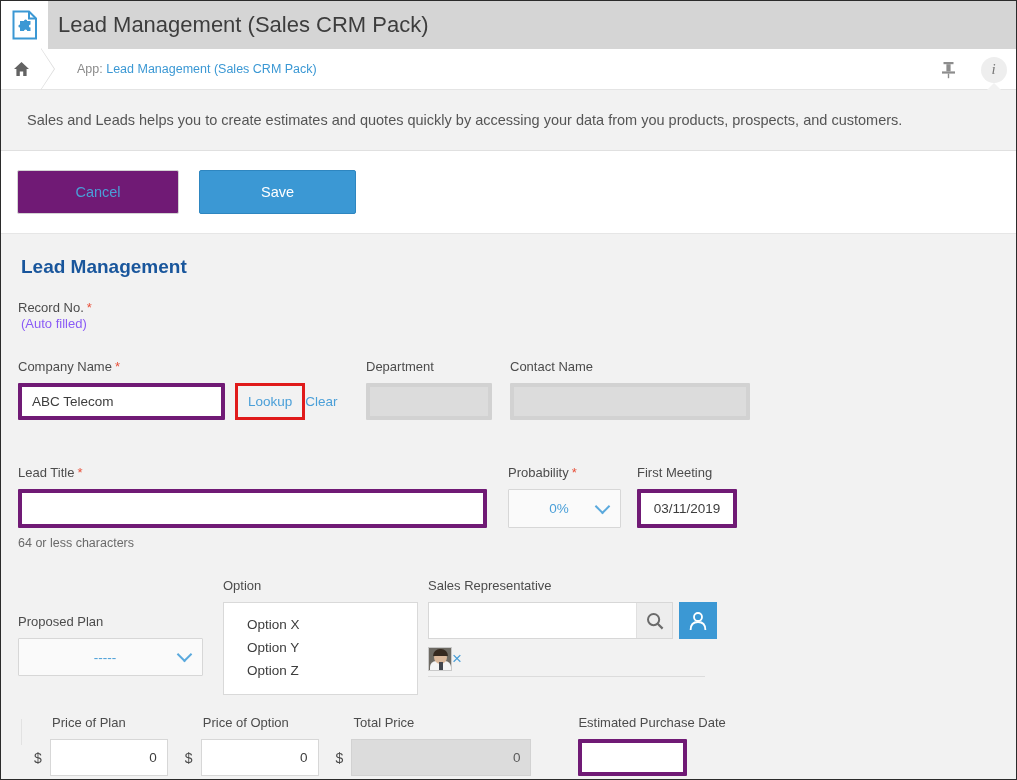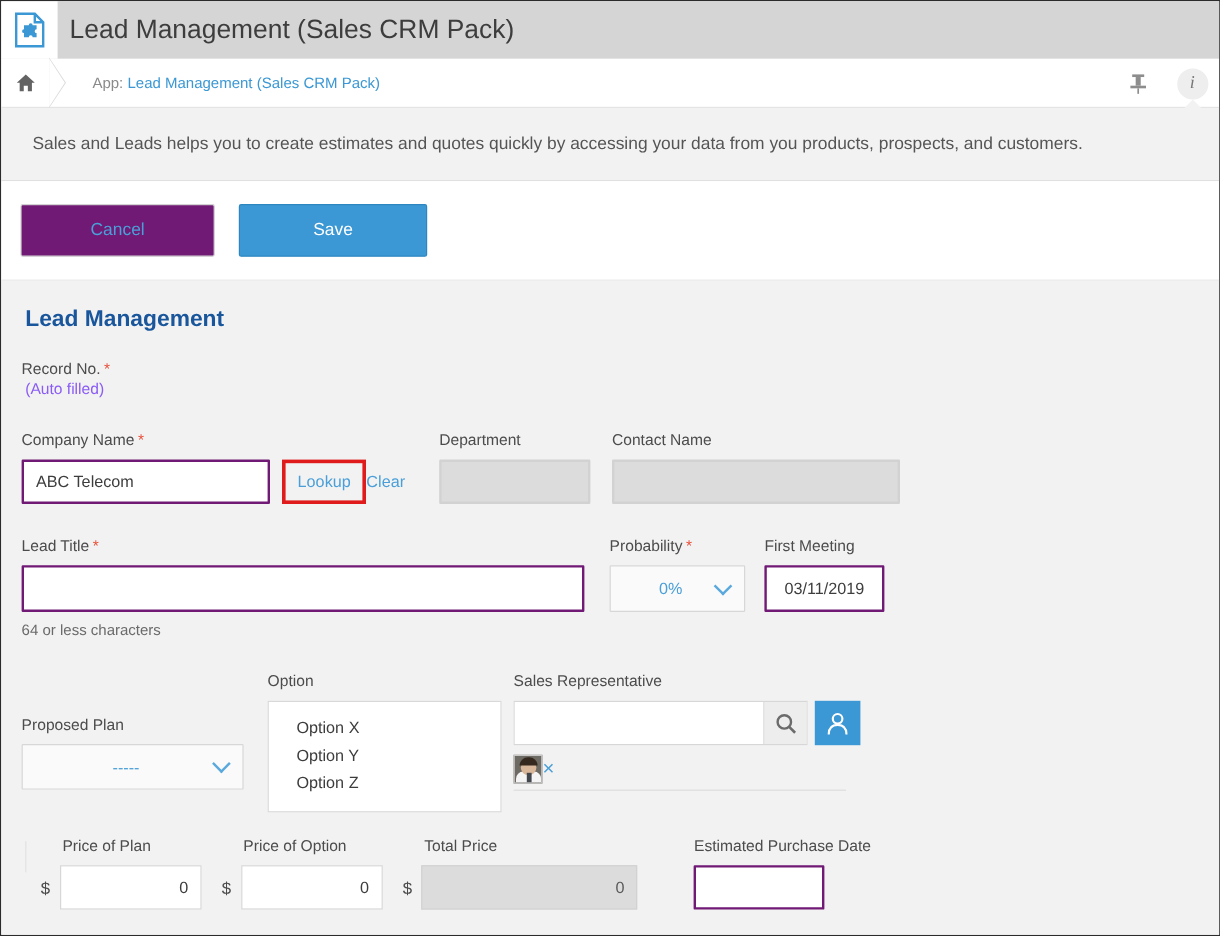--- a/index.html
+++ b/index.html
@@ -159,21 +159,21 @@
     color:#4c4c4c;
     margin-bottom:9px;
     white-space:nowrap;
   }
   .req { color:#e8503a; margin-left:3px; font-size:13px; }
   .row { display:flex; padding-left:17px; }
 
   .auto-filled { font-size:13px; color:#8b5cf6; padding-left:20px; margin-top:-8px; }
 
   .txt {
-    border:2px solid #701a75;
+    border:4px solid #701a75;
     background:#ffffff;
     height:37px;
     font-size:13.5px;
     color:#3d3d3d;
     padding:0 10px;
     font-family:"Liberation Sans", sans-serif;
     outline:none;
     border-radius:1px;
   }
   .txt.disabled {
@@ -384,21 +384,21 @@
         <div class="fld-label">Department</div>
         <input class="txt disabled" style="width: 126px;" disabled="" value="">
       </div>
 
       <div>
         <div class="fld-label">Contact Name</div>
         <input class="txt disabled" style="width: 240px;" disabled="" value="">
       </div>
     </div>
 
-    <div class="row" style="margin-top:27px;">
+    <div class="row" style="margin-top:45px;">
       <div style="width:490px;">
         <div class="fld-label">
           <span>Lead Title</span><span class="req">*</span>
         </div>
         <input class="txt" style="width: 469px; height: 39px;" value="">
         <div class="hint">64 or less characters</div>
       </div>
 
       <div style="width:129px;">
         <div class="fld-label">

